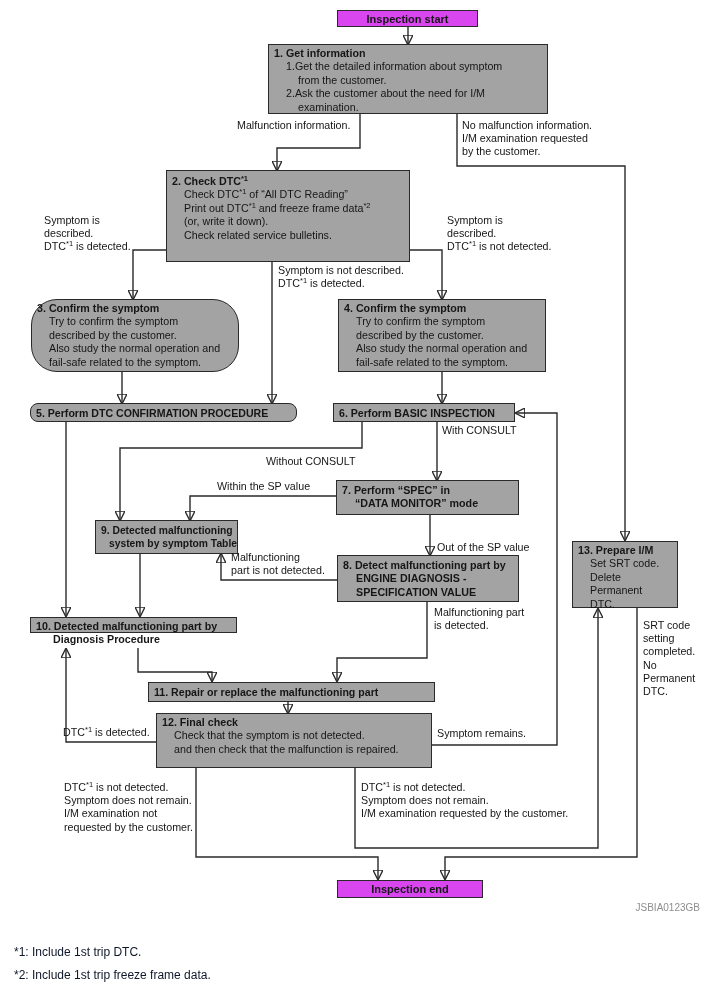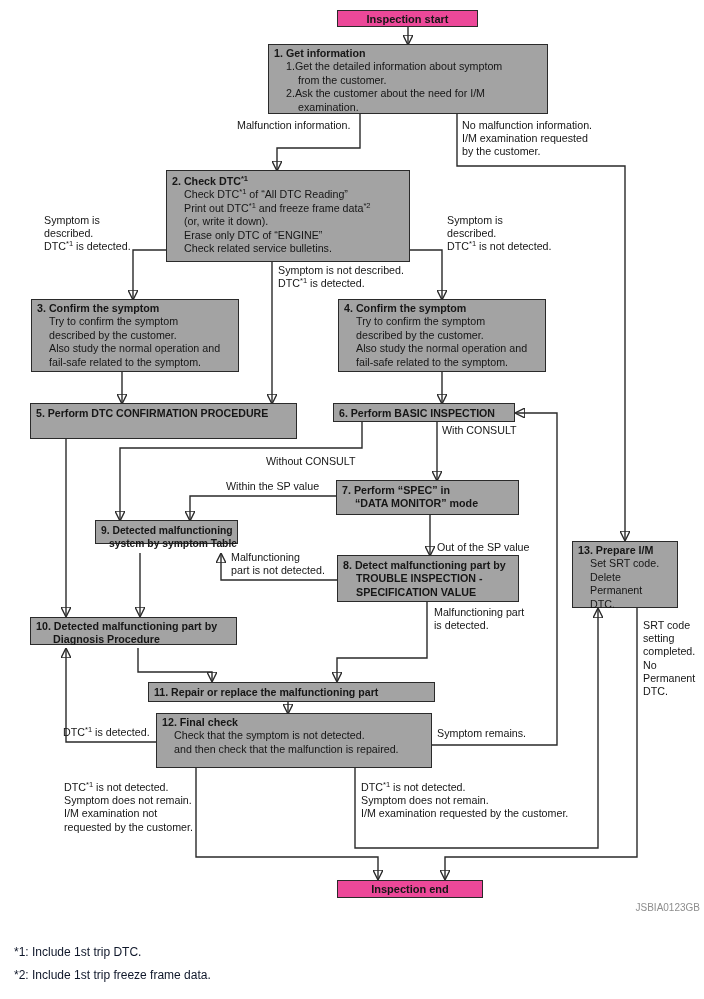--- a/index.html
+++ b/index.html
@@ -9,21 +9,21 @@
   .wires { position:absolute; left:0; top:0; width:704px; height:999px; }
   .wires path { fill:none; stroke:#2a2a2a; stroke-width:1.4; marker-end:url(#arr); }
 
   .box { position:absolute; box-sizing:border-box; border:1.6px solid #2a2a2a; background:#a3a3a3;
          font-size:10.7px; line-height:13.4px; padding:2px 2px 0 5px; white-space:nowrap; }
   .bt  { font-weight:bold; }
   .bl  { padding-left:12px; }   
   .bl2 { padding-left:24px; }   
   .ti  { padding-left:13px; }   
 
-  .term { position:absolute; box-sizing:border-box; border:1.8px solid #2a2a2a; background:#ec4899;
+  .term { position:absolute; box-sizing:border-box; border:1.8px solid #2a2a2a; background:#d946ef;
           font-weight:bold; font-size:11px; display:flex; align-items:center; justify-content:center; }
 
   .slb { font-weight:bold; font-size:10.6px; padding-top:2.5px; }
 
   .lbl { position:absolute; font-size:10.7px; line-height:13.2px; white-space:nowrap; }
 
   sup { font-size:7.5px; line-height:0; vertical-align:4px; }
 
   .fig-id { position:absolute; left:560px; top:902px; width:140px; text-align:right;
             font-size:10px; color:#8e8e8e; }
@@ -78,72 +78,71 @@
     <div class="bl2"><span>from the customer.</span></div>
     <div class="bl"><span>2.Ask the customer about the need for I/M</span></div>
     <div class="bl2"><span>examination.</span></div>
   </div>
 
   <div class="box" style="left:166px; top:170px; width:244px; height:92px; padding-top:4px;">
     <div class="bt"><span>2. Check DTC</span><sup>*1</sup></div>
     <div class="bl"><span>Check DTC</span><sup>*1</sup><span> of “All DTC Reading”</span></div>
     <div class="bl"><span>Print out DTC</span><sup>*1</sup><span> and freeze frame data</span><sup>*2</sup></div>
     <div class="bl"><span>(or, write it down).</span></div>
-    <div class="bl"><span>Erase only DTC of “ENGINE”</span></div>
     <div class="bl"><span>Check related service bulletins.</span></div>
   </div>
 
-  <div class="box" style="left:31px; top:299px; width:208px; height:73px;">
+  <div class="box" style="left:31px; top:299px; width:208px; height:73px;border-radius:26px;">
     <div class="bt"><span>3. Confirm the symptom</span></div>
     <div class="bl"><span>Try to confirm the symptom</span></div>
     <div class="bl"><span>described by the customer.</span></div>
     <div class="bl"><span>Also study the normal operation and</span></div>
     <div class="bl"><span>fail-safe related to the symptom.</span></div>
   </div>
 
   <div class="box" style="left:338px; top:299px; width:208px; height:73px;">
     <div class="bt"><span>4. Confirm the symptom</span></div>
     <div class="bl"><span>Try to confirm the symptom</span></div>
     <div class="bl"><span>described by the customer.</span></div>
     <div class="bl"><span>Also study the normal operation and</span></div>
     <div class="bl"><span>fail-safe related to the symptom.</span></div>
   </div>
 
-  <div class="box slb" style="left:30px; top:403px; width:267px; height:36px;">
+  <div class="box slb" style="left:30px; top:403px; width:267px; height:19px;border-radius:8px;">
     <span><span>5. Perform DTC CONFIRMATION PROCEDURE</span></span>
   </div>
   <div class="box slb" style="left:333px; top:403px; width:182px; height:19px;">
     <span><span>6. Perform BASIC INSPECTION</span></span>
   </div>
 
   <div class="box" style="left:336px; top:480px; width:183px; height:35px; padding-top:3px;">
     <div class="bt"><span>7. Perform “SPEC” in</span></div>
     <div class="bt ti"><span>“DATA MONITOR” mode</span></div>
   </div>
 
-  <div class="box" style="left:95px; top:520px; width:143px; height:24px; font-size:10.3px; padding-top:3px;">
+  <div class="box" style="left:95px; top:520px; width:143px; height:34px; font-size:10.3px; padding-top:3px;">
     <div class="bt"><span>9. Detected malfunctioning</span></div>
     <div class="bt" style="padding-left:8px;"><span>system by symptom Table</span></div>
   </div>
 
   <div class="box" style="left:337px; top:555px; width:182px; height:47px; padding-top:3px;">
     <div class="bt"><span>8. Detect malfunctioning part by</span></div>
-    <div class="bt ti"><span>TROUBLE INSPECTION -</span></div>
+    <div class="bt ti"><span>ENGINE DIAGNOSIS -</span></div>
     <div class="bt ti"><span>SPECIFICATION VALUE</span></div>
   </div>
 
   <div class="box" style="left:572px; top:541px; width:106px; height:67px;">
     <div class="bt"><span>13. Prepare I/M</span></div>
     <div class="bl"><span>Set SRT code.</span></div>
     <div class="bl"><span>Delete</span></div>
     <div class="bl"><span>Permanent</span></div>
     <div class="bl"><span>DTC.</span></div>
   </div>
 
-  <div class="box" style="left:30px; top:617px; width:207px; height:28px; padding-top:2px;">
+  <div class="box" style="left:30px; top:617px; width:207px; height:16px; padding-top:2px;">
     <div class="bt"><span>10. Detected malfunctioning part by</span></div>
     <div class="bt" style="padding-left:17px;"><span>Diagnosis Procedure</span></div>
   </div>
 
   <div class="box slb" style="left:148px; top:682px; width:287px; height:20px;">
     <span><span>11. Repair or replace the malfunctioning part</span></span>
   </div>
 
   <div class="box" style="left:156px; top:713px; width:276px; height:55px;">
     <div class="bt"><span>12. Final check</span></div>
@@ -172,21 +171,21 @@
   <div class="lbl" style="left:278px; top:264px;">
     <div><span>Symptom is not described.</span></div>
     <div><span>DTC</span><sup>*1</sup><span> is detected.</span></div>
   </div>
   <div class="lbl" style="left:266px; top:431px;margin-top:24px;">
     <div><span>Without CONSULT</span></div>
   </div>
   <div class="lbl" style="left:442px; top:424px;">
     <div><span>With CONSULT</span></div>
   </div>
-  <div class="lbl" style="left:226px; top:480px;text-align:right;">
+  <div class="lbl" style="left:217px; top:480px;text-align:right;">
     <div><span>Within the SP value</span></div>
   </div>
   <div class="lbl" style="left:437px; top:541px;">
     <div><span>Out of the SP value</span></div>
   </div>
   <div class="lbl" style="left:231px; top:551px;">
     <div><span>Malfunctioning</span></div>
     <div><span>part is not detected.</span></div>
   </div>
   <div class="lbl" style="left:434px; top:606px;">

